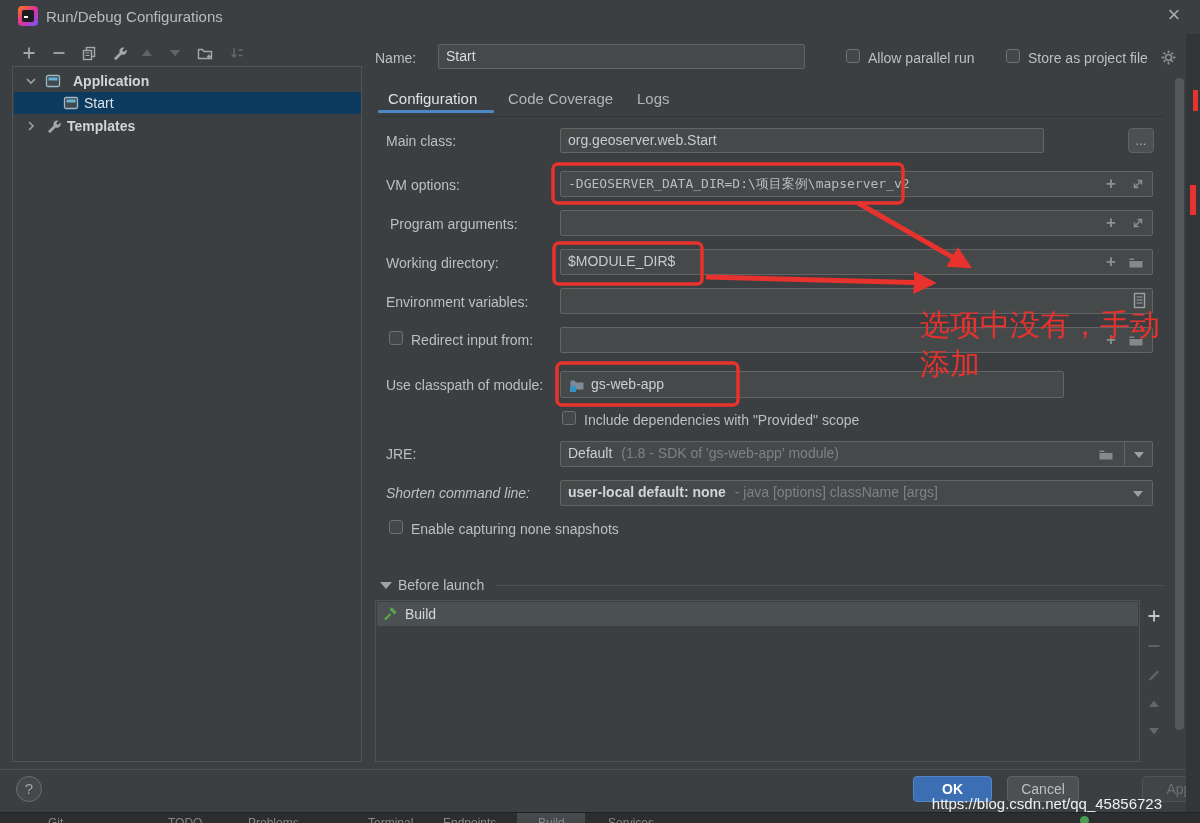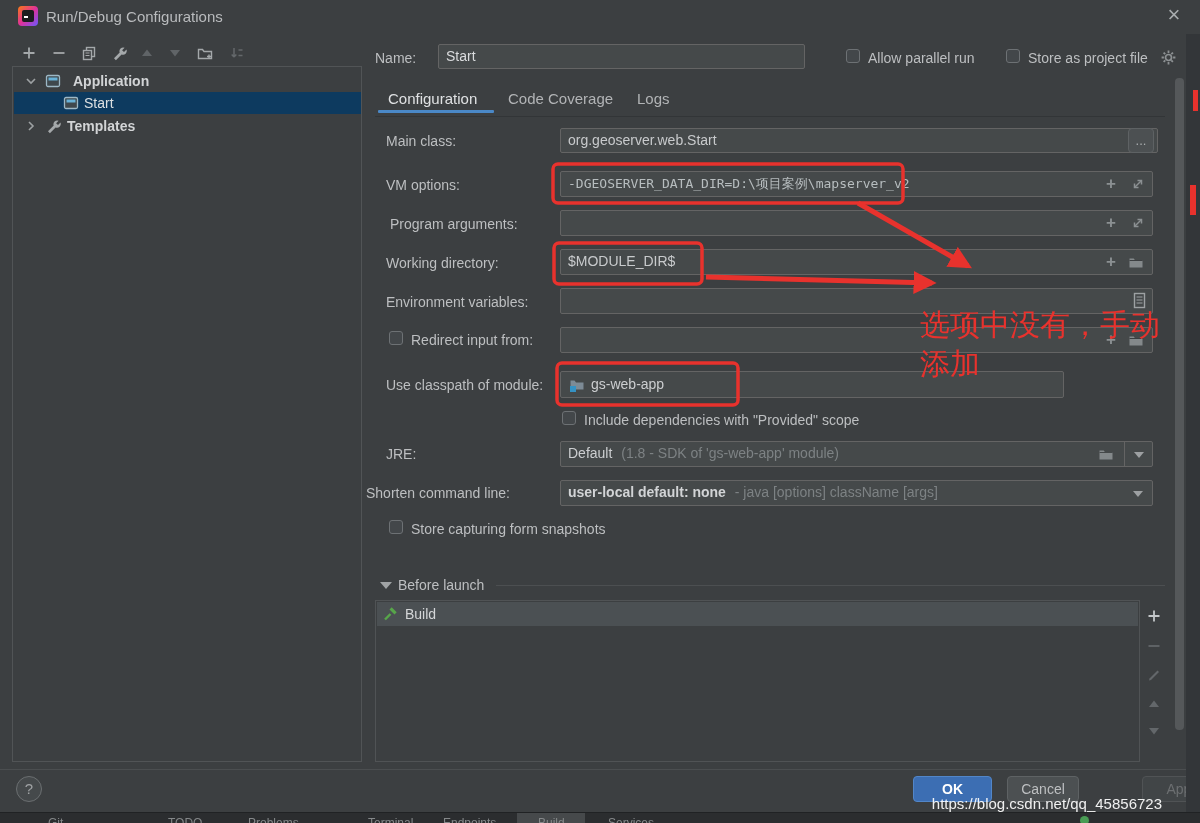--- a/index.html
+++ b/index.html
@@ -162,21 +162,21 @@
   </svg>
 </div>
 
 <div class="tab active" style="left:388px;top:90px;">Configuration</div>
 <div class="tab" style="left:508px;top:90px;">Code Coverage</div>
 <div class="tab" style="left:637px;top:90px;">Logs</div>
 <div class="abs" style="left:378px;top:110px;width:116px;height:3px;background:#4a88c7;border-radius:1px;"></div>
 <div class="abs" style="left:375px;top:116px;width:790px;height:1px;background:#323537;"></div>
 
 <div class="lbl" style="left:386px;top:133px;">Main class:</div>
-<div class="field" style="left:560px;top:128px;width:598px;height:25px;">org.geoserver.web.Start</div>
+<div class="field" style="left:560px;top:128px;width:484px;height:25px;">org.geoserver.web.Start</div>
 <div class="btn" style="left:1128px;top:128px;width:26px;height:25px;background:#4c5052;border:1px solid #5e6264;border-radius:4px;color:#a9adaf;font-size:13px;line-height:10px;">...</div>
 
 <div class="lbl" style="left:386px;top:177px;">VM options:</div>
 <div class="field mono" style="left:560px;top:171px;width:593px;height:26px;line-height:24px;">-DGEOSERVER_DATA_DIR=D:\项目案例\mapserver_v2</div>
 <div class="abs plus-glyph" style="left:1106px;top:175px;">+</div>
 <div class="icon-btn" style="left:1130px;top:176px;width:16px;height:16px;">
   <svg width="14" height="14">
     <path d="M3.5 10.5l7-7" stroke="#8b9092" stroke-width="1.5"></path>
     <polyline points="6.5,3.5 10.5,3.5 10.5,7.5" fill="none" stroke="#8b9092" stroke-width="1.5"></polyline>
     <polyline points="3.5,6.5 3.5,10.5 7.5,10.5" fill="none" stroke="#8b9092" stroke-width="1.5"></polyline>
@@ -244,29 +244,29 @@
   <div class="icon-btn" style="left:537px;top:4px;width:16px;height:16px;">
     <svg width="16" height="16">
       <path d="M1.5 4.5h4.2l1.5 2h7.3v7h-13z" fill="#84898b"></path>
       <path d="M1.5 6.5h13" stroke="#45494a" stroke-width="1"></path>
     </svg>
   </div>
   <div class="abs" style="left:563px;top:0;width:1px;height:25px;background:#646464;"></div>
   <div class="caret-down" style="left:573px;top:10px;"></div>
 </div>
 
-<div class="lbl" style="left:366px;top:485px;">Shorten command line:</div>
+<div class="lbl" style="left:386px;top:485px;font-style:italic;">Shorten command line:</div>
 <div class="field" style="left:560px;top:480px;width:593px;height:26px;">
   <span style="color:#d2d4d6;font-weight:bold;">user-local default: none</span>
   <span class="dim" style="margin-left:5px;">- java [options] className [args]</span>
   <div class="caret-down" style="left:572px;top:10px;"></div>
 </div>
 
 <div class="cb" style="left:389px;top:520px;"></div>
-<div class="cb-lbl" style="left:411px;top:521px;">Store capturing form snapshots</div>
+<div class="cb-lbl" style="left:411px;top:521px;">Enable capturing none snapshots</div>
 
 <div class="abs" style="left:380px;top:582px;width:0;height:0;border-left:6px solid transparent;border-right:6px solid transparent;border-top:7px solid #a0a3a5;"></div>
 <div class="lbl" style="left:398px;top:577px;">Before launch</div>
 <div class="abs" style="left:496px;top:585px;width:669px;height:1px;background:#4c4f51;"></div>
 
 <div class="abs" style="left:375px;top:600px;width:765px;height:162px;border:1px solid #505355;">
   <div class="abs" style="left:1px;top:1px;width:761px;height:24px;background:#4b5053;display:flex;align-items:center;">
     <svg width="16" height="16" style="margin-left:5px;">
       <path d="M3 13.5L8.5 8" stroke="#57a64a" stroke-width="2.4"></path>
       <path d="M7.5 3.5l5 5 2.2-2.2-5-5z" fill="#57a64a"></path>

